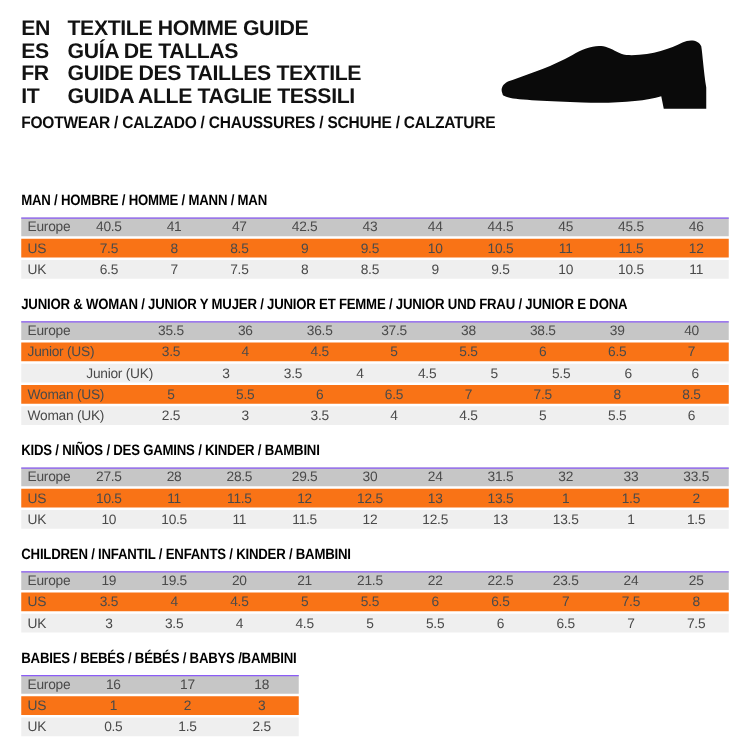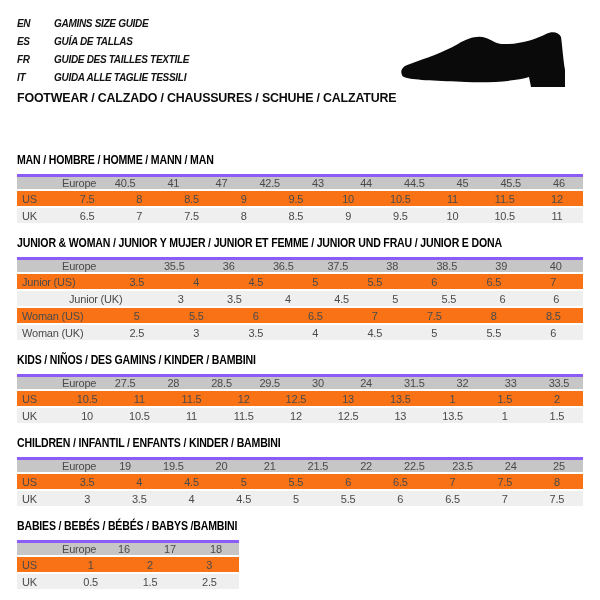--- a/index.html
+++ b/index.html
@@ -9,23 +9,22 @@
     background: #ffffff;
     font-family: "Liberation Sans", sans-serif;
     overflow: hidden;
   }
   .page { position: relative; width: 600px; height: 600px; padding: 14px 17px 0; }
 
   
   .langs { }
   .lang-row { display: flex; height: 18px; align-items: center; }
   .lang-code, .lang-label {
-    font-weight: bold; font-size: 10px; color: #121212; letter-spacing: -0.3px;
+    font-weight: bold; font-size: 17px; color: #121212; letter-spacing: -0.3px;
     white-space: nowrap;
-    font-style: italic;
   }
   .lang-code { width: 37px; flex: none; }
 
   .category {
     margin-top: 4px; height: 18px;
     font-weight: bold; font-size: 13.5px; color: #0c0c0c; letter-spacing: -0.2px;
     transform: scaleX(0.92); transform-origin: left center;
     white-space: nowrap;
   }
 
@@ -39,36 +38,36 @@
   .tbl-title {
     margin: 0 0 7px; font-size: 12px; font-weight: bold; color: #000;
     letter-spacing: -0.2px; transform: scaleX(0.88); transform-origin: left center;
     white-space: nowrap;
   }
   .tbl { }
   .row {
     display: flex; height: 15px; margin-bottom: 2px; align-items: center;
     font-size: 11px; color: var(--tbl-text, #4a4a4a); letter-spacing: -0.2px;
   }
-  .row.hdr { background: var(--hdr-bg, #c6c6c6); border-top: 3px solid #8b5cf6; padding-left: 40px; }
+  .row.hdr { background: var(--hdr-bg, #c6c6c6); border-top: 1px solid #8b5cf6; }
   .row.alt { background: var(--alt-bg, #efefef); }
   .row.plain { background: #f97316; }
   .cell.lbl { flex: none; padding-left: 5px; white-space: nowrap; }
   .cell.val { flex: 1; text-align: center; }
 </style>
 </head>
 <body>
 
 <div class="page">
 
   <header>
     <div class="langs">
       <div class="lang-row">
         <span class="lang-code">EN</span>
-        <span class="lang-label">GAMINS SIZE GUIDE</span>
+        <span class="lang-label">TEXTILE HOMME GUIDE</span>
       </div>
       <div class="lang-row">
         <span class="lang-code">ES</span>
         <span class="lang-label">GUÍA DE TALLAS</span>
       </div>
       <div class="lang-row">
         <span class="lang-code">FR</span>
         <span class="lang-label">GUIDE DES TAILLES TEXTILE</span>
       </div>
       <div class="lang-row">

